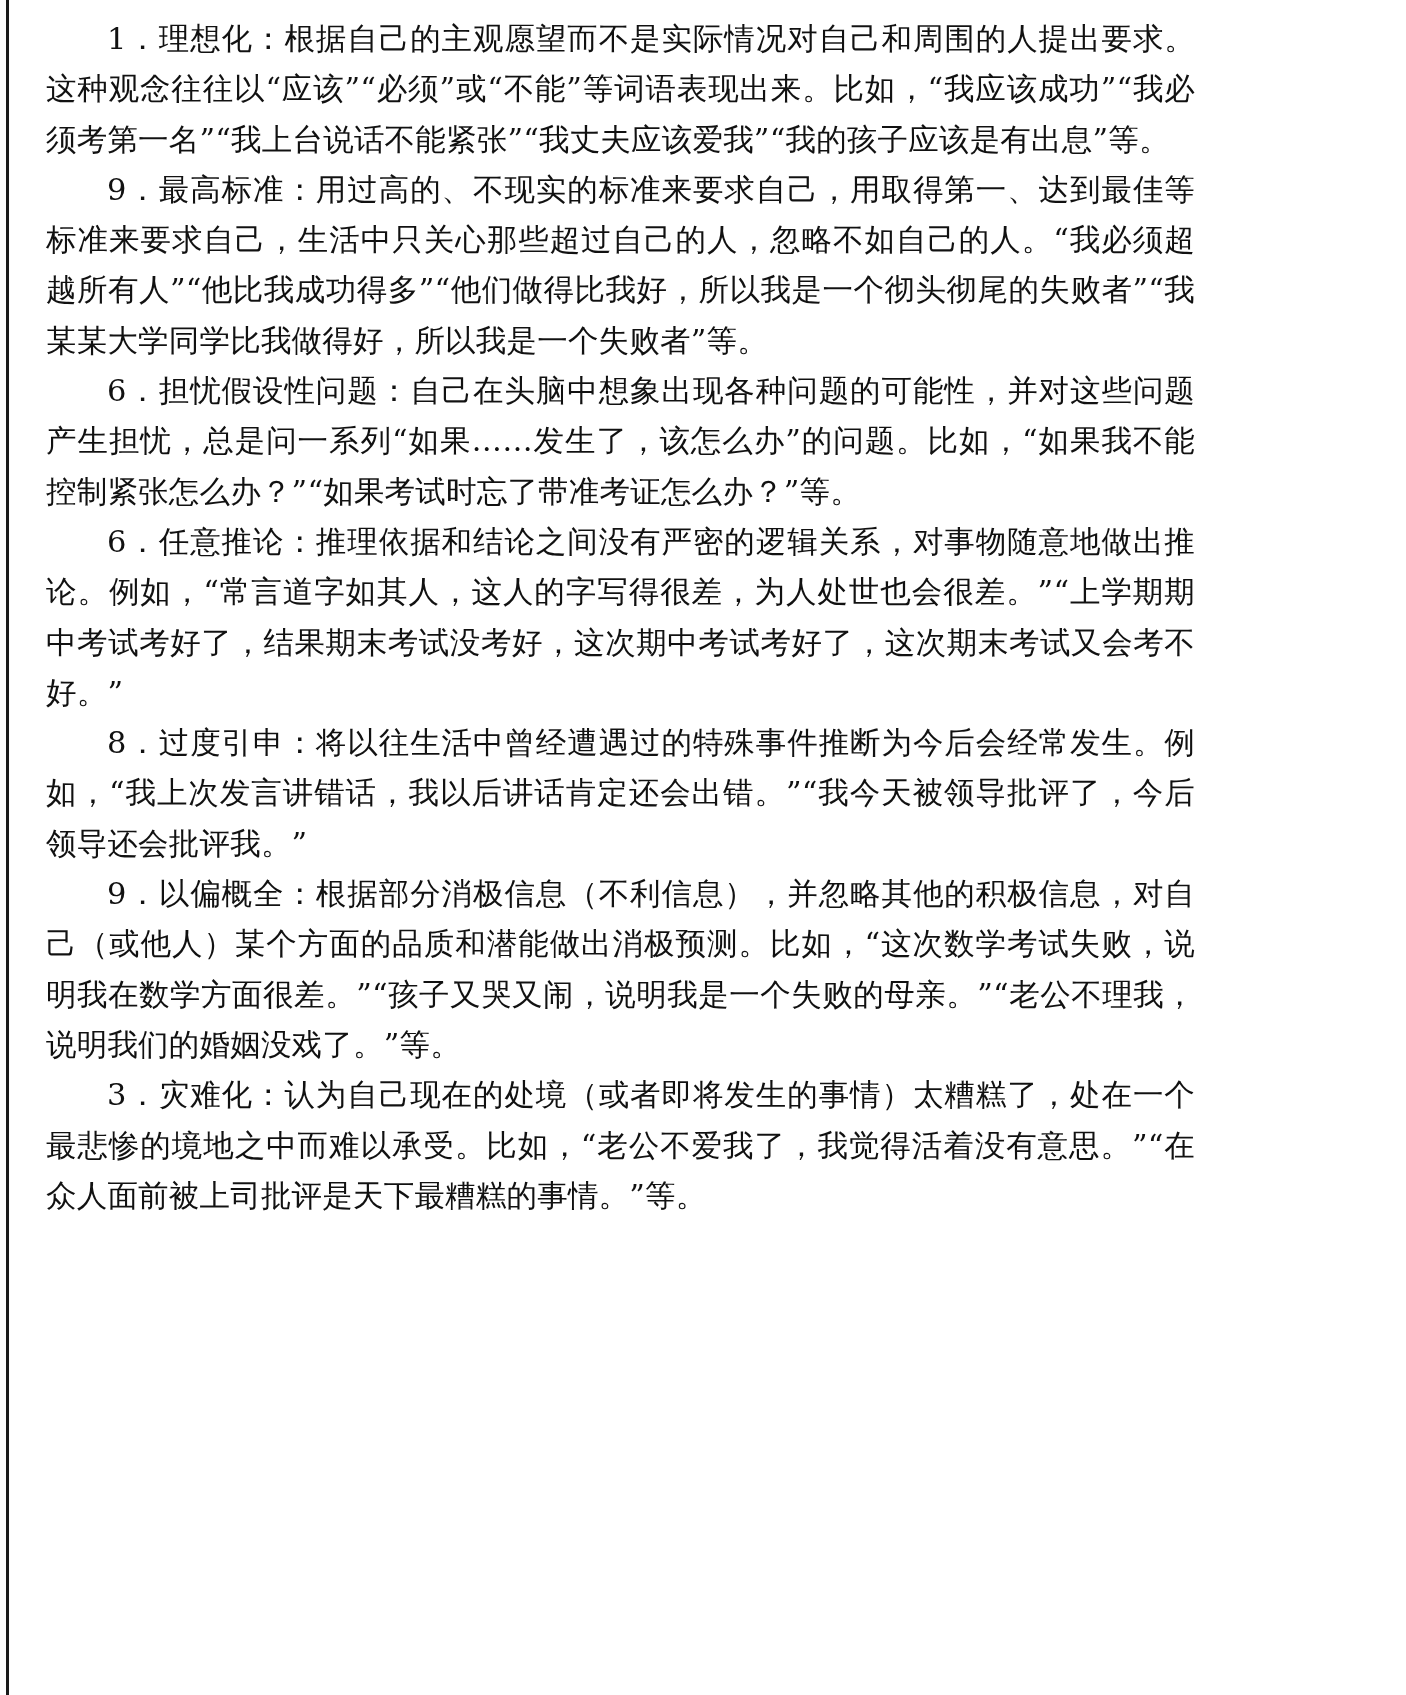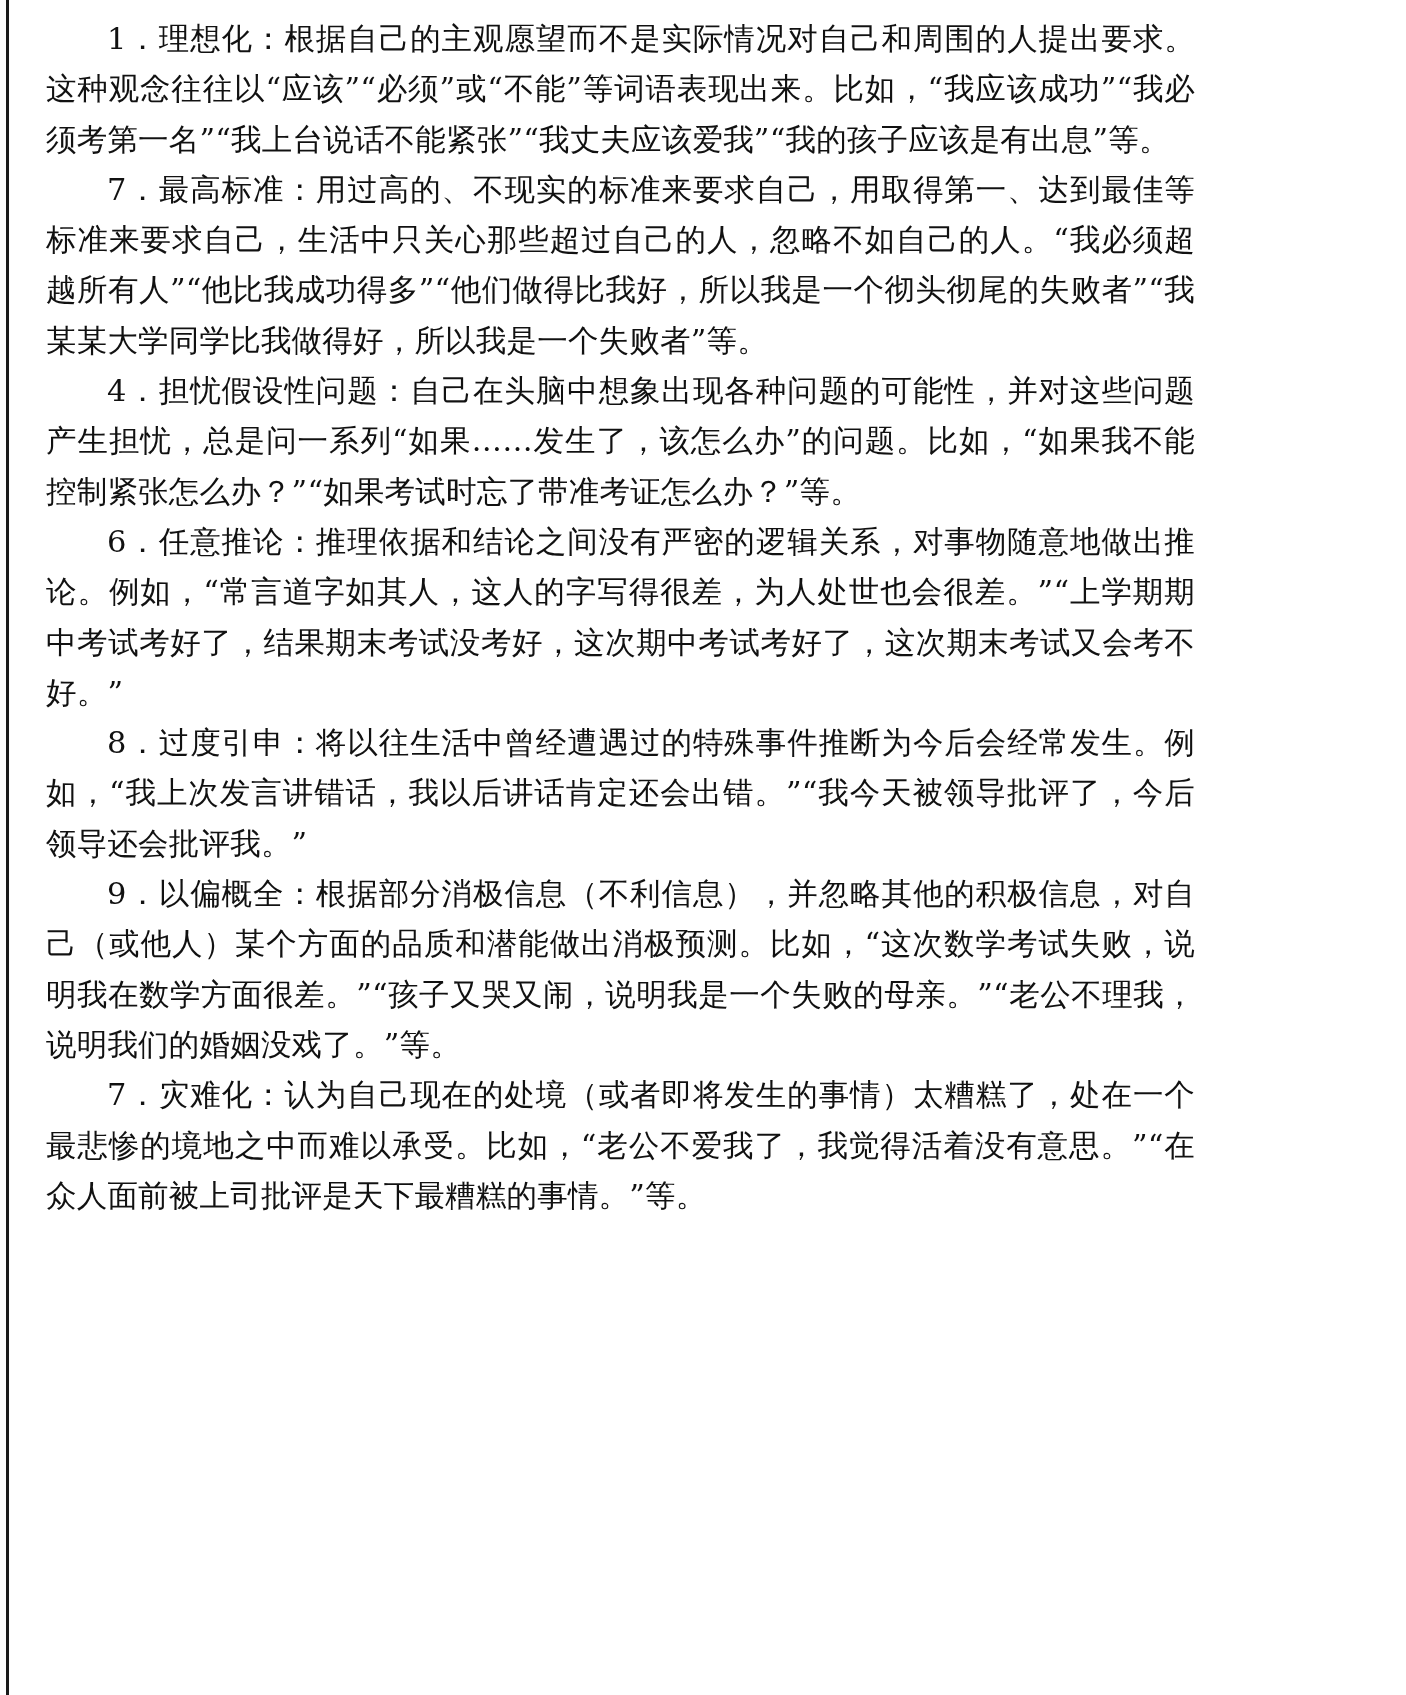--- a/index.html
+++ b/index.html
@@ -44,20 +44,20 @@
     word-break: break-all;
   }
 </style>
 </head>
 <body>
 
 <div class="page">
   <div class="page-rule-left"></div>
   <div class="content">
     <p class="para">1．理想化：根据自己的主观愿望而不是实际情况对自己和周围的人提出要求。这种观念往往以“应该”“必须”或“不能”等词语表现出来。比如，“我应该成功”“我必须考第一名”“我上台说话不能紧张”“我丈夫应该爱我”“我的孩子应该是有出息”等。</p>
-    <p class="para">7．最高标准：用过高的、不现实的标准来要求自己，用取得第一、达到最佳等标准来要求自己，生活中只关心那些超过自己的人，忽略不如自己的人。“我必须超越所有人”“他比我成功得多”“他们做得比我好，所以我是一个彻头彻尾的失败者”“我某某大学同学比我做得好，所以我是一个失败者”等。</p>
-    <p class="para">4．担忧假设性问题：自己在头脑中想象出现各种问题的可能性，并对这些问题产生担忧，总是问一系列“如果……发生了，该怎么办”的问题。比如，“如果我不能控制紧张怎么办？”“如果考试时忘了带准考证怎么办？”等。</p>
+    <p class="para">9．最高标准：用过高的、不现实的标准来要求自己，用取得第一、达到最佳等标准来要求自己，生活中只关心那些超过自己的人，忽略不如自己的人。“我必须超越所有人”“他比我成功得多”“他们做得比我好，所以我是一个彻头彻尾的失败者”“我某某大学同学比我做得好，所以我是一个失败者”等。</p>
+    <p class="para">6．担忧假设性问题：自己在头脑中想象出现各种问题的可能性，并对这些问题产生担忧，总是问一系列“如果……发生了，该怎么办”的问题。比如，“如果我不能控制紧张怎么办？”“如果考试时忘了带准考证怎么办？”等。</p>
     <p class="para">6．任意推论：推理依据和结论之间没有严密的逻辑关系，对事物随意地做出推论。例如，“常言道字如其人，这人的字写得很差，为人处世也会很差。”“上学期期中考试考好了，结果期末考试没考好，这次期中考试考好了，这次期末考试又会考不好。”</p>
     <p class="para">8．过度引申：将以往生活中曾经遭遇过的特殊事件推断为今后会经常发生。例如，“我上次发言讲错话，我以后讲话肯定还会出错。”“我今天被领导批评了，今后领导还会批评我。”</p>
     <p class="para">9．以偏概全：根据部分消极信息（不利信息），并忽略其他的积极信息，对自己（或他人）某个方面的品质和潜能做出消极预测。比如，“这次数学考试失败，说明我在数学方面很差。”“孩子又哭又闹，说明我是一个失败的母亲。”“老公不理我，说明我们的婚姻没戏了。”等。</p>
-    <p class="para">7．灾难化：认为自己现在的处境（或者即将发生的事情）太糟糕了，处在一个最悲惨的境地之中而难以承受。比如，“老公不爱我了，我觉得活着没有意思。”“在众人面前被上司批评是天下最糟糕的事情。”等。</p>
+    <p class="para">3．灾难化：认为自己现在的处境（或者即将发生的事情）太糟糕了，处在一个最悲惨的境地之中而难以承受。比如，“老公不爱我了，我觉得活着没有意思。”“在众人面前被上司批评是天下最糟糕的事情。”等。</p>
   </div>
 </div>
 
 </body></html>

